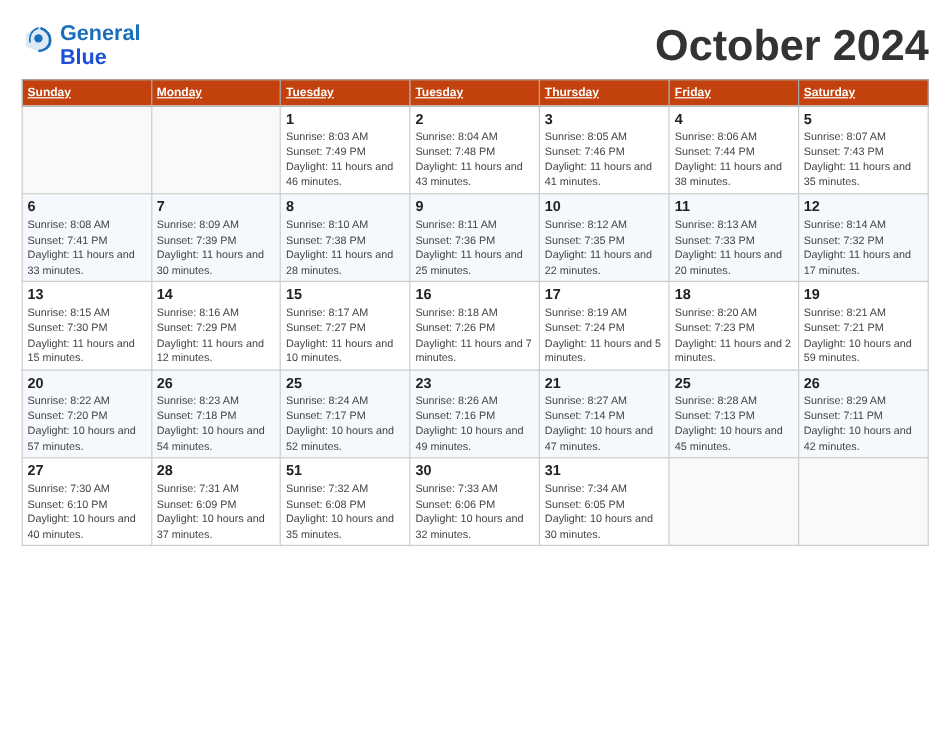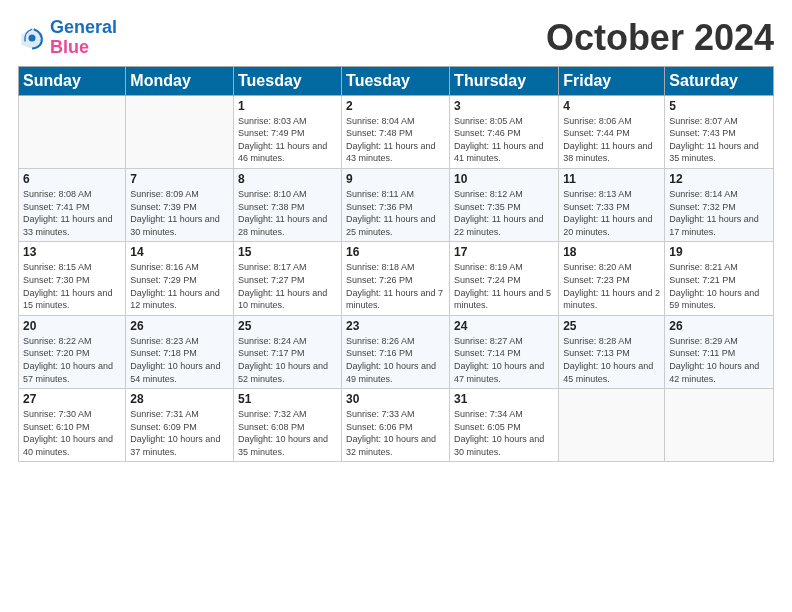--- a/index.html
+++ b/index.html
@@ -15,21 +15,21 @@
       padding: 18px 18px 10px 18px;
     }
     .header {
       display: flex;
       align-items: flex-start;
       justify-content: space-between;
       margin-bottom: 6px;
     }
     .logo {
       display: flex;
-      align-items: center;
+      align-items: flex-start;
       gap: 4px;
     }
     .logo-text {
       font-size: 18px;
       font-weight: bold;
       line-height: 1.1;
       color: #333;
     }
     .logo-text span {
       color: #1a6fbd;
@@ -51,27 +51,28 @@
       font-size: 14px;
       color: #555;
       margin-top: 2px;
     }
     .calendar {
       width: 100%;
       border-collapse: collapse;
       margin-top: 8px;
     }
     .calendar th {
-      background: #0369a1;
+      background: #c2410c;
       color: #fff;
-      font-size: 16px;
+      font-size: 10px;
       font-weight: bold;
       padding: 5px 4px;
       text-align: left;
       border: 1px solid #aaa;
+      text-decoration: underline;
     }
     .calendar td {
       vertical-align: top;
       border: 1px solid #ccc;
       padding: 3px 4px;
       font-size: 9.5px;
       color: #333;
       width: 113px;
       min-height: 70px;
       background: #fff;
@@ -102,21 +103,21 @@
   <div class="header">
     <div class="logo">
       <svg class="logo-icon" viewBox="0 0 32 32">
         <polygon points="16,4 28,12 28,24 16,28 4,24 4,12" fill="#1a6fbd" opacity="0.15"></polygon>
         <path d="M18 6 C24 8 28 13 27 20 C26 25 21 28 16 28" fill="none" stroke="#1a6fbd" stroke-width="2.5"></path>
         <path d="M16 6 C10 8 7 13 8 20" fill="none" stroke="#1a6fbd" stroke-width="1.5"></path>
         <circle cx="16" cy="16" r="4" fill="#1a6fbd"></circle>
       </svg>
       <div class="logo-text">
         <div><span>General</span></div>
-        <div><span style="color:#ec4899;">Blue</span></div>
+        <div><span style="color:#1d4ed8;">Blue</span></div>
       </div>
     </div>
     <div class="title-block">
       <div class="month-title">October 2024</div>
     </div>
   </div>
 
   <table class="calendar">
     <thead>
       <tr>
@@ -271,21 +272,21 @@
 Sunset: 7:17 PM
 Daylight: 10 hours and 52 minutes.</div>
           </td>
           <td>
             <span class="day-num">23</span>
             <div class="day-info">Sunrise: 8:26 AM
 Sunset: 7:16 PM
 Daylight: 10 hours and 49 minutes.</div>
           </td>
           <td>
-            <span class="day-num">24</span>
+            <span class="day-num">21</span>
             <div class="day-info">Sunrise: 8:27 AM
 Sunset: 7:14 PM
 Daylight: 10 hours and 47 minutes.</div>
           </td>
           <td>
             <span class="day-num">25</span>
             <div class="day-info">Sunrise: 8:28 AM
 Sunset: 7:13 PM
 Daylight: 10 hours and 45 minutes.</div>
           </td>

